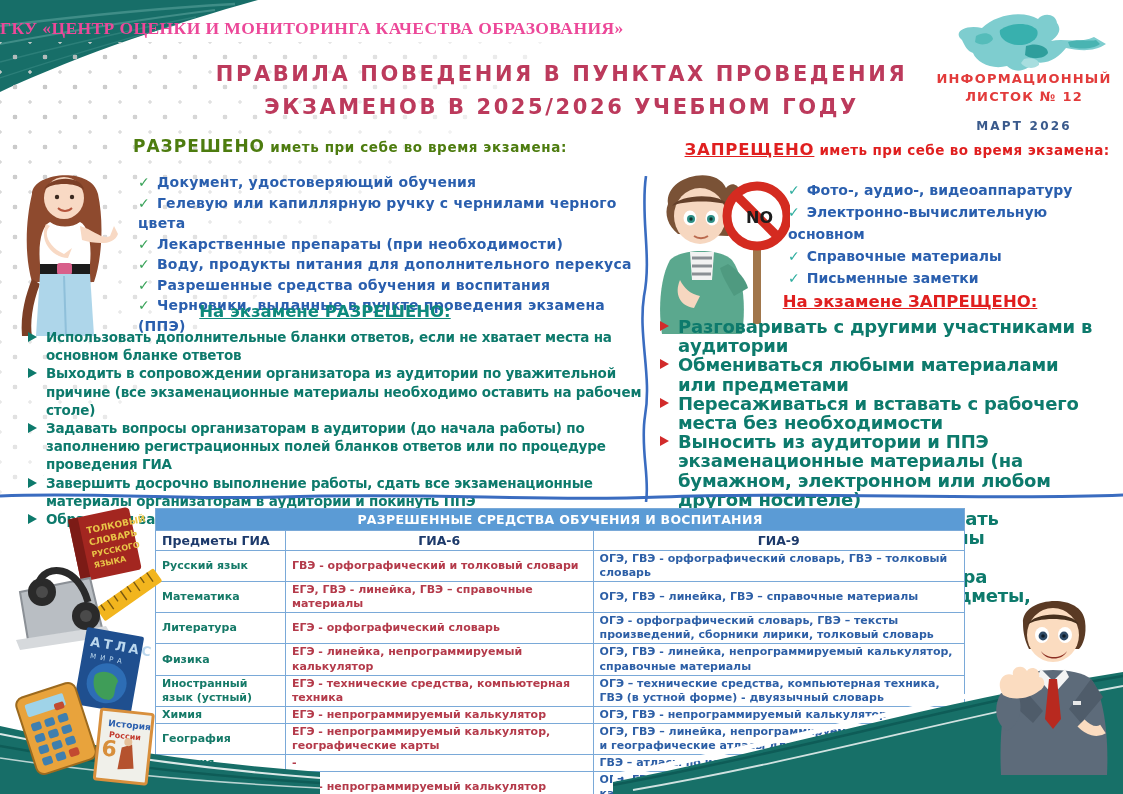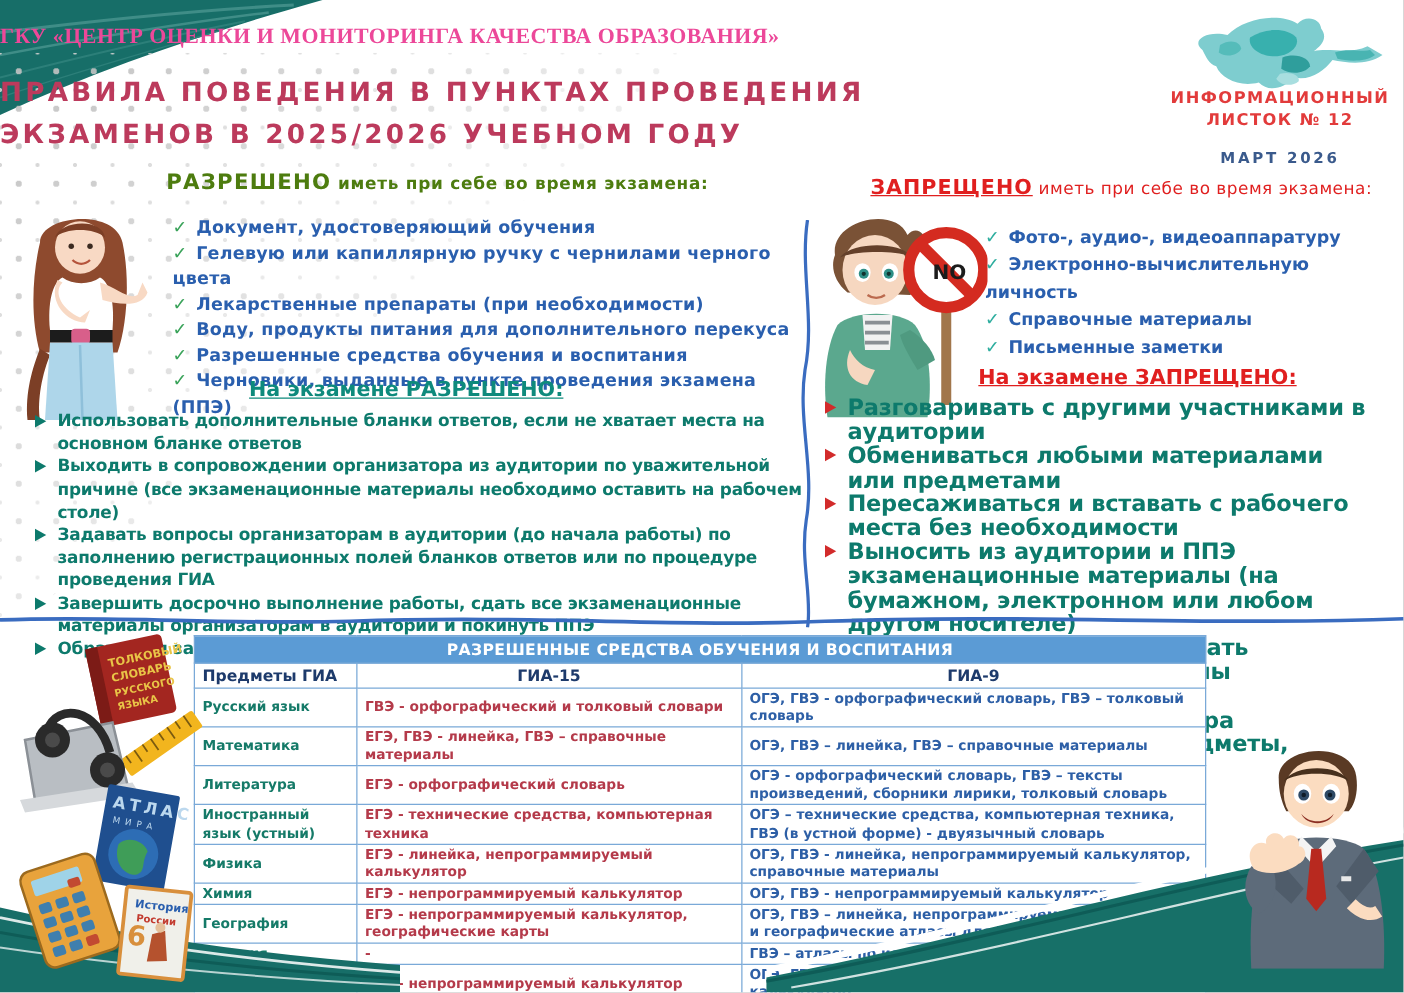--- a/index.html
+++ b/index.html
@@ -17,33 +17,33 @@
     clip-path:polygon(0 0, 100% 0, 0 100%);
     -webkit-mask-image:linear-gradient(135deg, rgba(0,0,0,.9) 10%, rgba(0,0,0,0) 72%);
             mask-image:linear-gradient(135deg, rgba(0,0,0,.9) 10%, rgba(0,0,0,0) 72%);
   }
   .footer-strip{ position:absolute; left:0; top:776px; width:1123px; height:18px; background:#d8d8d8; }
 
   
   .org-title{ position:absolute; left:0; top:18px; width:1123px; text-align:left;
     font-family:"Liberation Serif", serif; font-weight:bold; font-size:17.5px;
     color:#ec4899; letter-spacing:.4px; }
-  .main-title{ position:absolute; left:0; top:58px; width:1123px; 
+  .main-title{ position:absolute; left:0; top:58px; width:1123px; text-align:center;
     font-weight:bold; font-size:21px; letter-spacing:2.6px; color:#bc3a5c; line-height:1.55; }
   .info-block{ position:absolute; left:928px; top:70px; width:192px; text-align:center; }
   .info-line1,.info-line2{ font-weight:bold; font-size:13px; color:#e23b3b; letter-spacing:1.2px; line-height:1.35; }
   .info-date{ font-weight:bold; font-size:12px; color:#3a5a8c; letter-spacing:2.2px; margin-top:14px; }
   .map-svg{ position:absolute; left:940px; top:4px; }
 
   
   .allowed-heading{ position:absolute; left:133px; top:136px; width:520px;
     font-size:13.5px; font-weight:bold; color:#4d7c0f; letter-spacing:.6px; }
   .allowed-heading b{ font-size:17px; letter-spacing:1px; }
   .prohibited-heading{ position:absolute; left:672px; top:140px; width:450px; text-align:center;
-    font-size:13.5px; font-weight:normal; color:#e01f1f; letter-spacing:.4px; }
+    font-size:13.5px; font-weight:bold; color:#e01f1f; letter-spacing:.4px; }
   .prohibited-heading b{ font-size:16.5px; text-decoration:underline; letter-spacing:.8px; }
 
   
   .check-list{ position:absolute; list-style:none; }
   .check-list li{ font-weight:bold; color:#2a5fae; }
   .check-list .chk{ font-weight:bold; margin-right:7px; }
   .allowed-list{ left:138px; top:172px; width:512px; }
   .allowed-list li{ font-size:14px; line-height:20.5px; letter-spacing:.2px; }
   .allowed-list .chk{ color:#3aa35a; }
   .prohibited-list{ left:788px; top:179px; width:330px; }
@@ -204,21 +204,21 @@
     <path d="M78,104 C88,110 96,120 98,128 L84,136 C78,126 72,116 70,108 Z" fill="#4f9a80"></path>
     <rect x="103" y="84" width="8" height="80" fill="#a1764b"></rect>
     <circle cx="107" cy="56" r="30" fill="#ffffff" stroke="#d42b20" stroke-width="9"></circle>
     <path d="M86,35 L128,77" stroke="#d42b20" stroke-width="9"></path>
     <text x="96" y="63" font-size="16" font-weight="bold" fill="#1c1c1c">NO</text>
     <path d="M30,120 C24,134 30,146 44,148 L50,136 C40,134 34,128 30,120 Z" fill="#f6d7c0"></path>
   </svg>
 
   <ul class="check-list prohibited-list">
     <li><span class="chk">✓</span><span>Фото-, аудио-, видеоаппаратуру</span></li>
-    <li><span class="chk">✓</span><span>Электронно-вычислительную личность</span></li>
+    <li><span class="chk">✓</span><span>Электронно-вычислительную основном</span></li>
     <li><span class="chk">✓</span><span>Справочные материалы</span></li>
     <li><span class="chk">✓</span><span>Письменные заметки</span></li>
   </ul>
 
   <div class="sub-heading prohibited-sub-heading">На экзамене ЗАПРЕЩЕНО:</div>
   <ul class="arrow-list prohibited-sub-list">
     <li><span class="arr"></span><span>Разговаривать с другими участниками в аудитории</span></li>
     <li><span class="arr"></span><span>Обмениваться любыми материалами или предметами</span></li>
     <li><span class="arr"></span><span>Пересаживаться и вставать с рабочего места без необходимости</span></li>
     <li><span class="arr"></span><span>Выносить из аудитории и ППЭ экзаменационные материалы (на бумажном, электронном или любом другом носителе)</span></li>
@@ -297,47 +297,47 @@
         <col class="col-subject">
         <col class="col-g11">
         <col class="col-g9">
       </colgroup>
     <tbody>
         <tr class="title-row">
           <th colspan="3">РАЗРЕШЕННЫЕ СРЕДСТВА ОБУЧЕНИЯ И ВОСПИТАНИЯ</th>
         </tr>
     <tr class="head-row">
       <th>Предметы ГИА</th>
-      <th class="c">ГИА-15</th>
+      <th class="c">ГИА-6</th>
       <th class="c">ГИА-9</th>
     </tr>
     <tr>
           <td class="cell-subject">Русский язык</td>
           <td class="cell-g11">ГВЭ - орфографический и толковый словари</td>
           <td class="cell-g9">ОГЭ, ГВЭ - орфографический словарь, ГВЭ – толковый словарь</td>
         </tr>
     <tr>
           <td class="cell-subject">Математика</td>
           <td class="cell-g11">ЕГЭ, ГВЭ - линейка, ГВЭ – справочные материалы</td>
           <td class="cell-g9">ОГЭ, ГВЭ – линейка, ГВЭ – справочные материалы</td>
         </tr>
     <tr>
           <td class="cell-subject">Литература</td>
           <td class="cell-g11">ЕГЭ - орфографический словарь</td>
           <td class="cell-g9">ОГЭ - орфографический словарь, ГВЭ – тексты произведений, сборники лирики, толковый словарь</td>
         </tr>
     <tr>
+          <td class="cell-subject">Физика</td>
+          <td class="cell-g11">ЕГЭ - линейка, непрограммируемый калькулятор</td>
+          <td class="cell-g9">ОГЭ, ГВЭ - линейка, непрограммируемый калькулятор, справочные материалы</td>
+        </tr>
+    <tr>
           <td class="cell-subject">Иностранный язык (устный)</td>
           <td class="cell-g11">ЕГЭ - технические средства, компьютерная техника</td>
           <td class="cell-g9">ОГЭ – технические средства, компьютерная техника, ГВЭ (в устной форме) - двуязычный словарь</td>
-        </tr>
-    <tr>
-          <td class="cell-subject">Физика</td>
-          <td class="cell-g11">ЕГЭ - линейка, непрограммируемый калькулятор</td>
-          <td class="cell-g9">ОГЭ, ГВЭ - линейка, непрограммируемый калькулятор, справочные материалы</td>
         </tr>
     <tr>
           <td class="cell-subject">Химия</td>
           <td class="cell-g11">ЕГЭ - непрограммируемый калькулятор</td>
           <td class="cell-g9">ОГЭ, ГВЭ - непрограммируемый калькулятор</td>
         </tr>
     <tr>
           <td class="cell-subject">География</td>
           <td class="cell-g11">ЕГЭ - непрограммируемый калькулятор, географические карты</td>
           <td class="cell-g9">ОГЭ, ГВЭ – линейка, непрограммируемый калькулятор и географические атласы для 7-9 классов</td>

